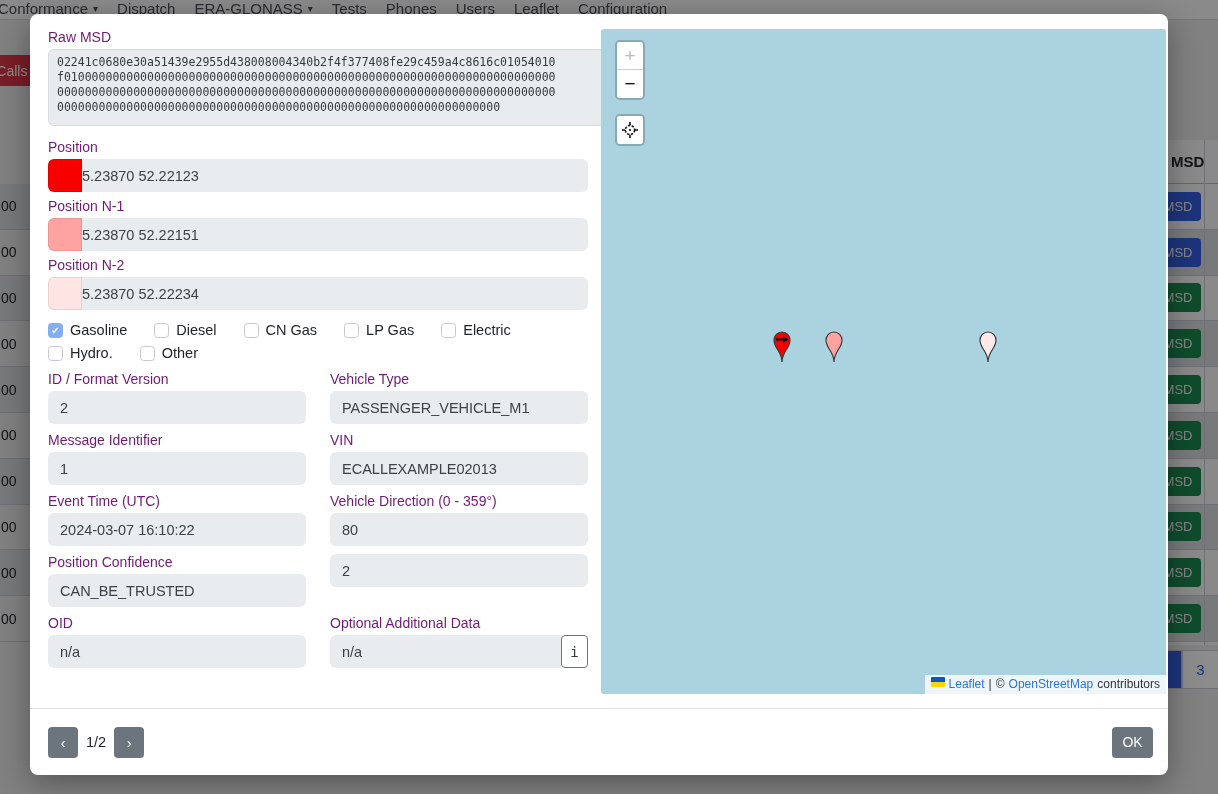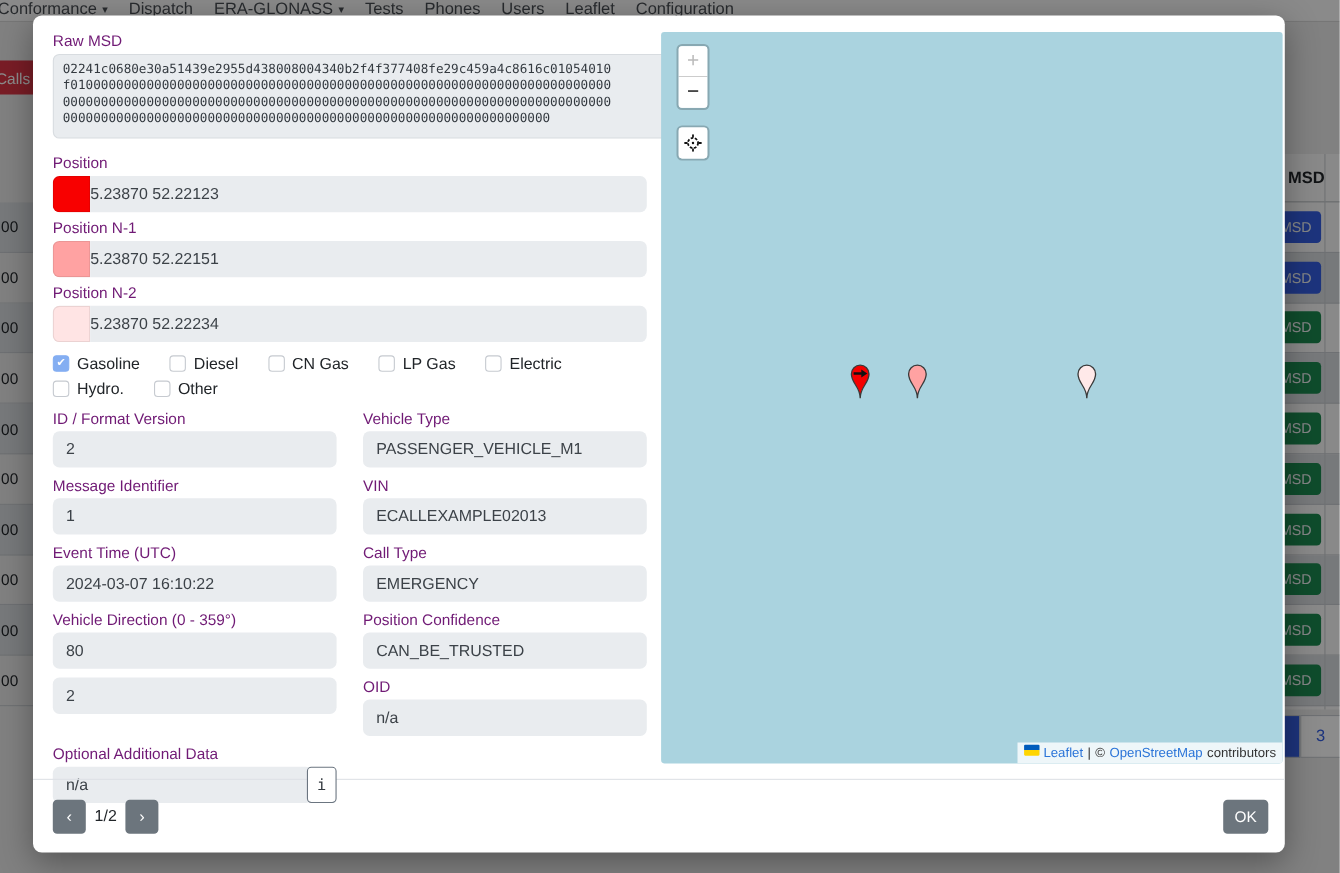--- a/index.html
+++ b/index.html
@@ -42,21 +42,21 @@
   .form-col { position: absolute; left: 18px; top: 15px; width: 540px; }
   .field-label { font-size: 14px; color: #701a75; margin-bottom: 4px; }
   .rawmsd-textarea { width: 650px; height: 77px; background: #e9ecef; border: 1px solid #d8dce0; border-radius: 6px;
                      font-family: "DejaVu Sans Mono", monospace; font-size: 11.5px; line-height: 15px;
                      color: #343a40; padding: 5px 8px; resize: vertical; white-space: pre-wrap; word-break: break-all; margin-bottom: 9px; }
   .pos-group { display: flex; height: 33px; margin-bottom: 6px; }
   .pos-swatch { width: 34px; border-radius: 6px 0 0 6px; border: 1px solid rgba(0,0,0,0.08); }
   .pos-input { flex: 1; background: #e9ecef; border-radius: 0 6px 6px 0; display: flex; align-items: center;
                font-size: 14.5px; color: #3c4248; }
   .checkbox-row { display: flex; flex-wrap: wrap; column-gap: 27px; row-gap: 7px; margin: 12px 0 10px 0; width: 520px; }
-  .check-item { display: flex; align-items: flex-start; gap: 7px; font-size: 14.5px; color: #212529; }
+  .check-item { display: flex; align-items: flex-end; gap: 7px; font-size: 14.5px; color: #212529; }
   .checkbox { width: 15px; height: 15px; border: 1px solid #c6cad0; border-radius: 3.5px; background: #fff;
               display: inline-flex; align-items: center; justify-content: center; }
   .checkbox.checked { background: #84aef2; border-color: #84aef2; }
   .checkbox.checked::after { content: "✔"; color: #fff; font-size: 10px; line-height: 1; }
   .grid { display: grid; grid-template-columns: 1fr 1fr; column-gap: 24px; }
   .gfield { margin-bottom: 5px; }
   .ginput { height: 33px; background: #e9ecef; border-radius: 6px; display: flex; align-items: center;
             padding-left: 12px; font-size: 14.5px; color: #3c4248; margin-bottom: 3px; }
   .igroup { display: flex; align-items: stretch; }
   .igroup .ginput { flex: 1; }
@@ -277,24 +277,20 @@
         </div>
       <div class="gfield">
           <div class="field-label">VIN</div>
           <div class="ginput">ECALLEXAMPLE02013</div>
         </div>
       <div class="gfield">
           <div class="field-label">Event Time (UTC)</div>
           <div class="ginput">2024-03-07 16:10:22</div>
         </div>
       <div class="gfield">
-          <div class="field-label">Call Type</div>
-          <div class="ginput">EMERGENCY</div>
-        </div>
-      <div class="gfield">
           <div class="field-label">Vehicle Direction (0 - 359°)</div>
           <div class="ginput">80</div>
         </div>
       <div class="gfield">
           <div class="field-label">Position Confidence</div>
           <div class="ginput">CAN_BE_TRUSTED</div>
         </div>
       <div class="gfield">
           <div class="ginput">2</div>
         </div>

